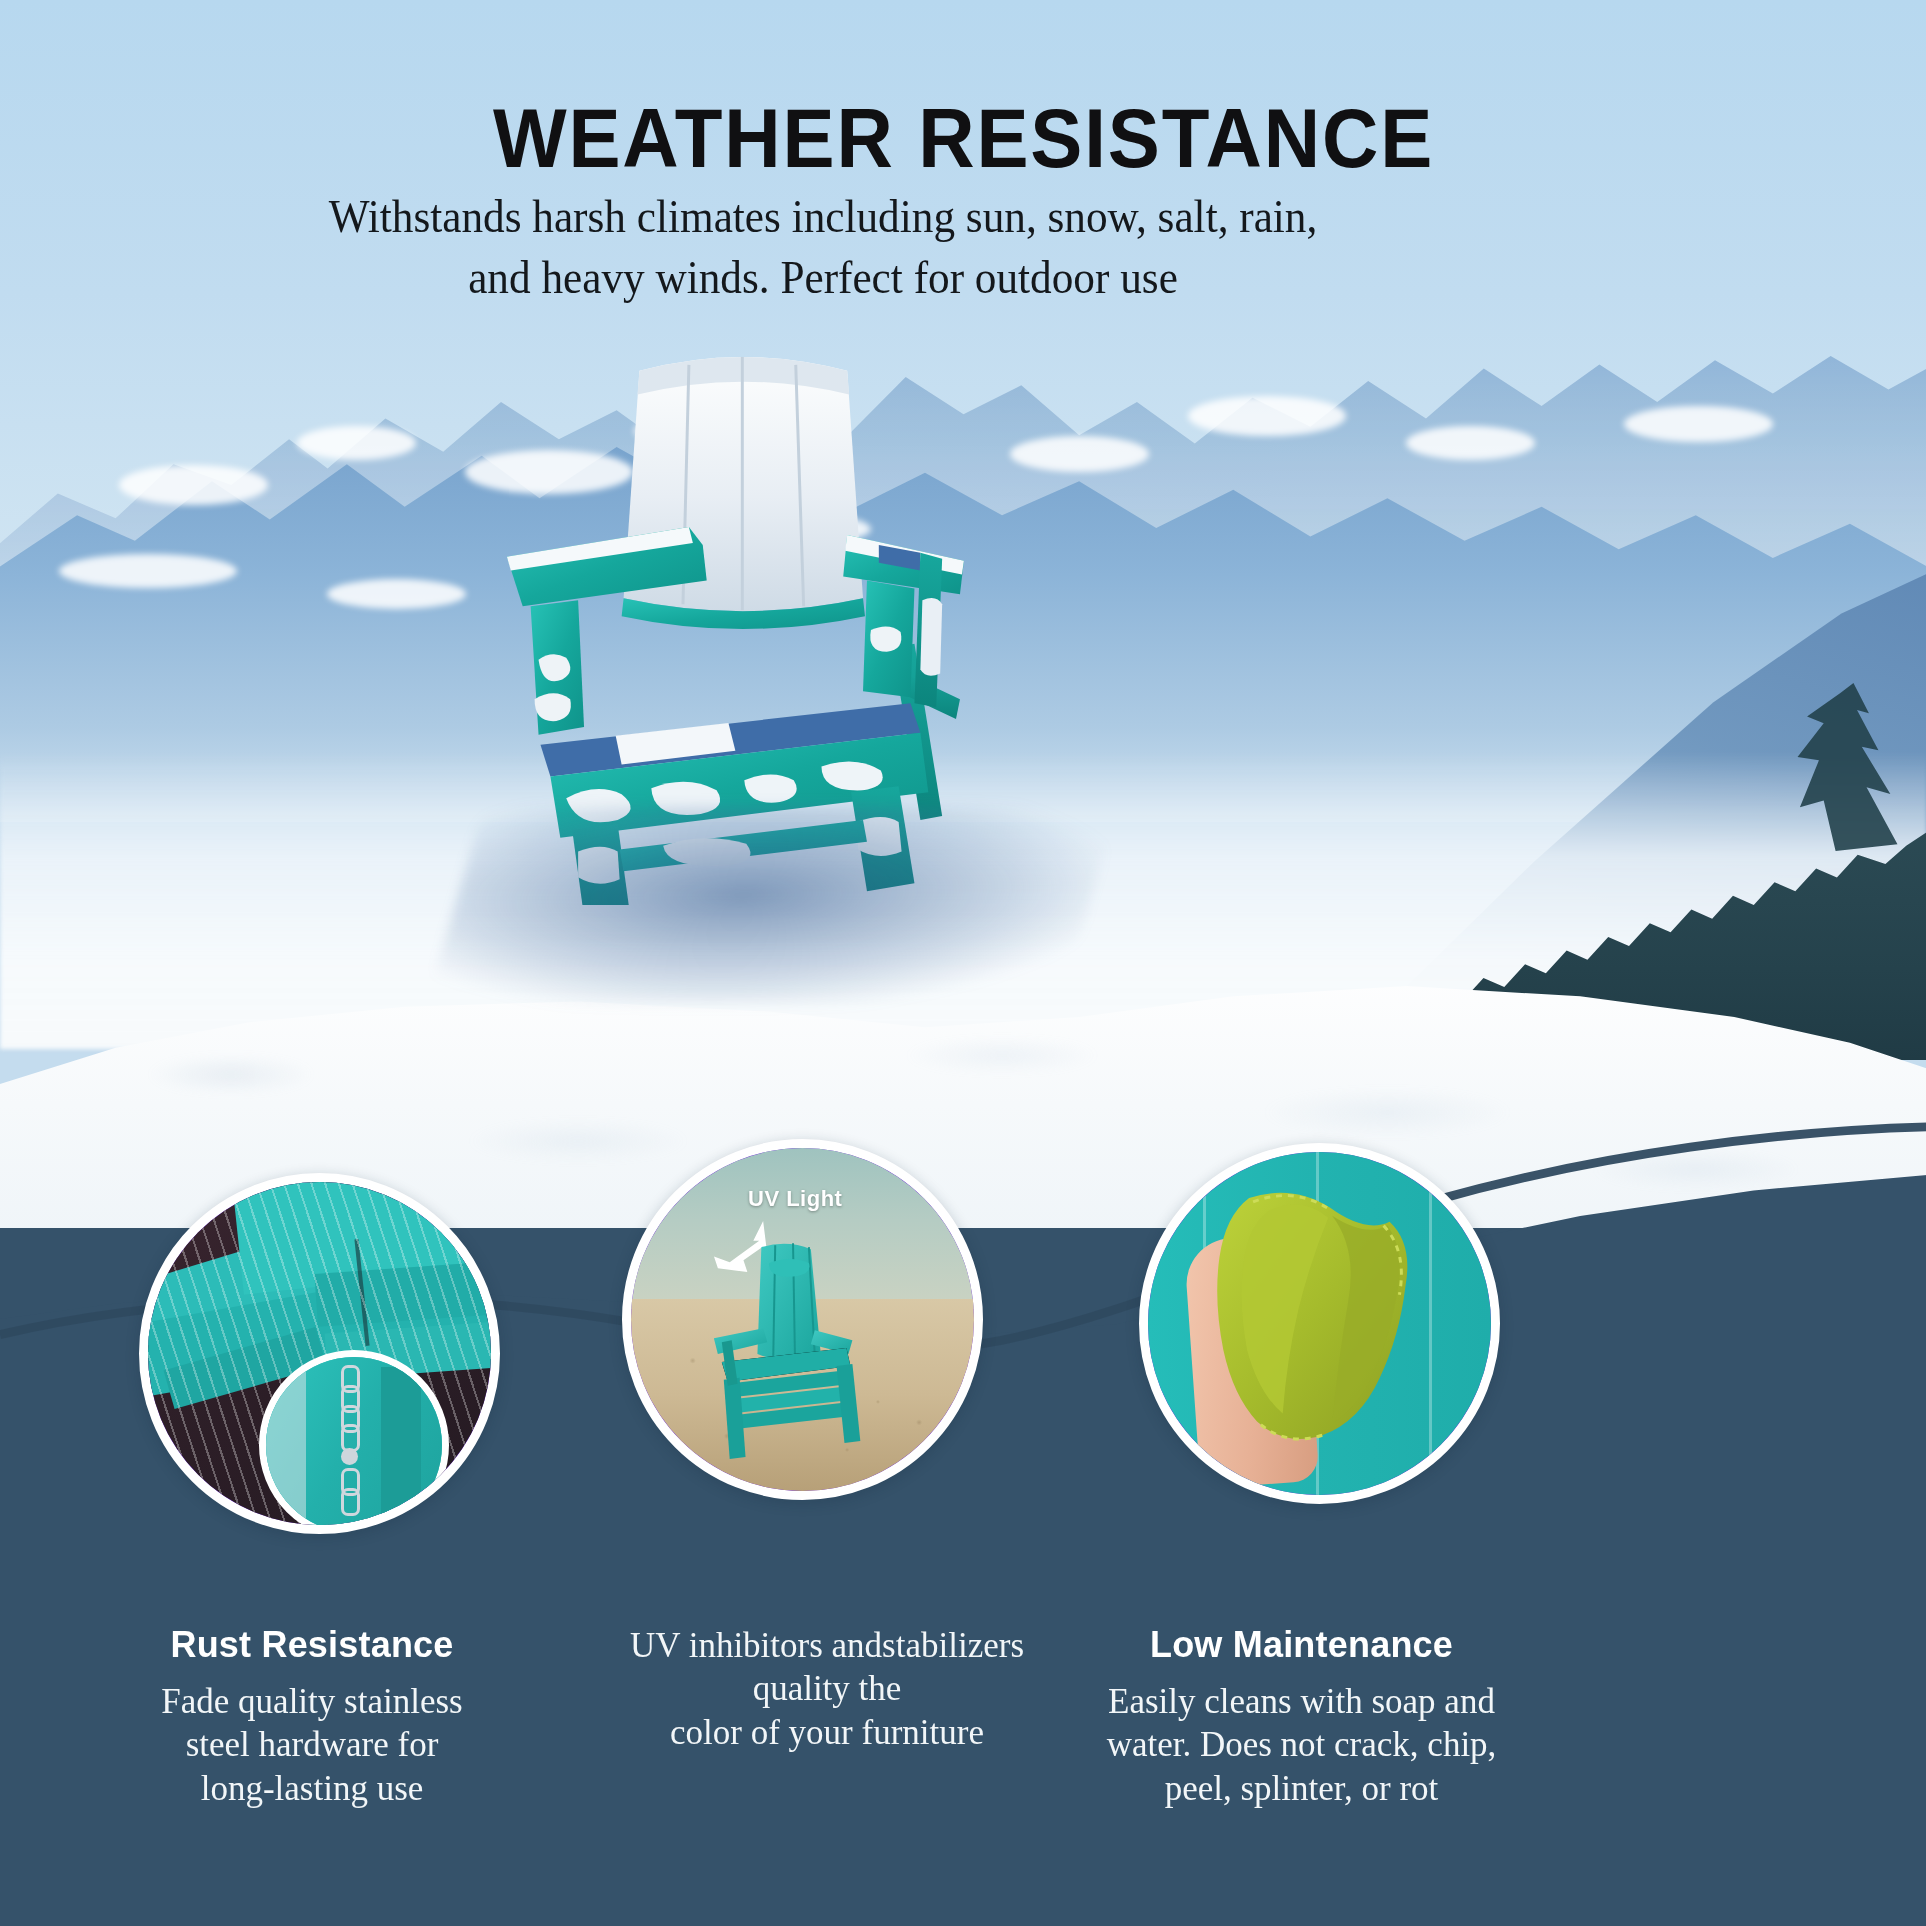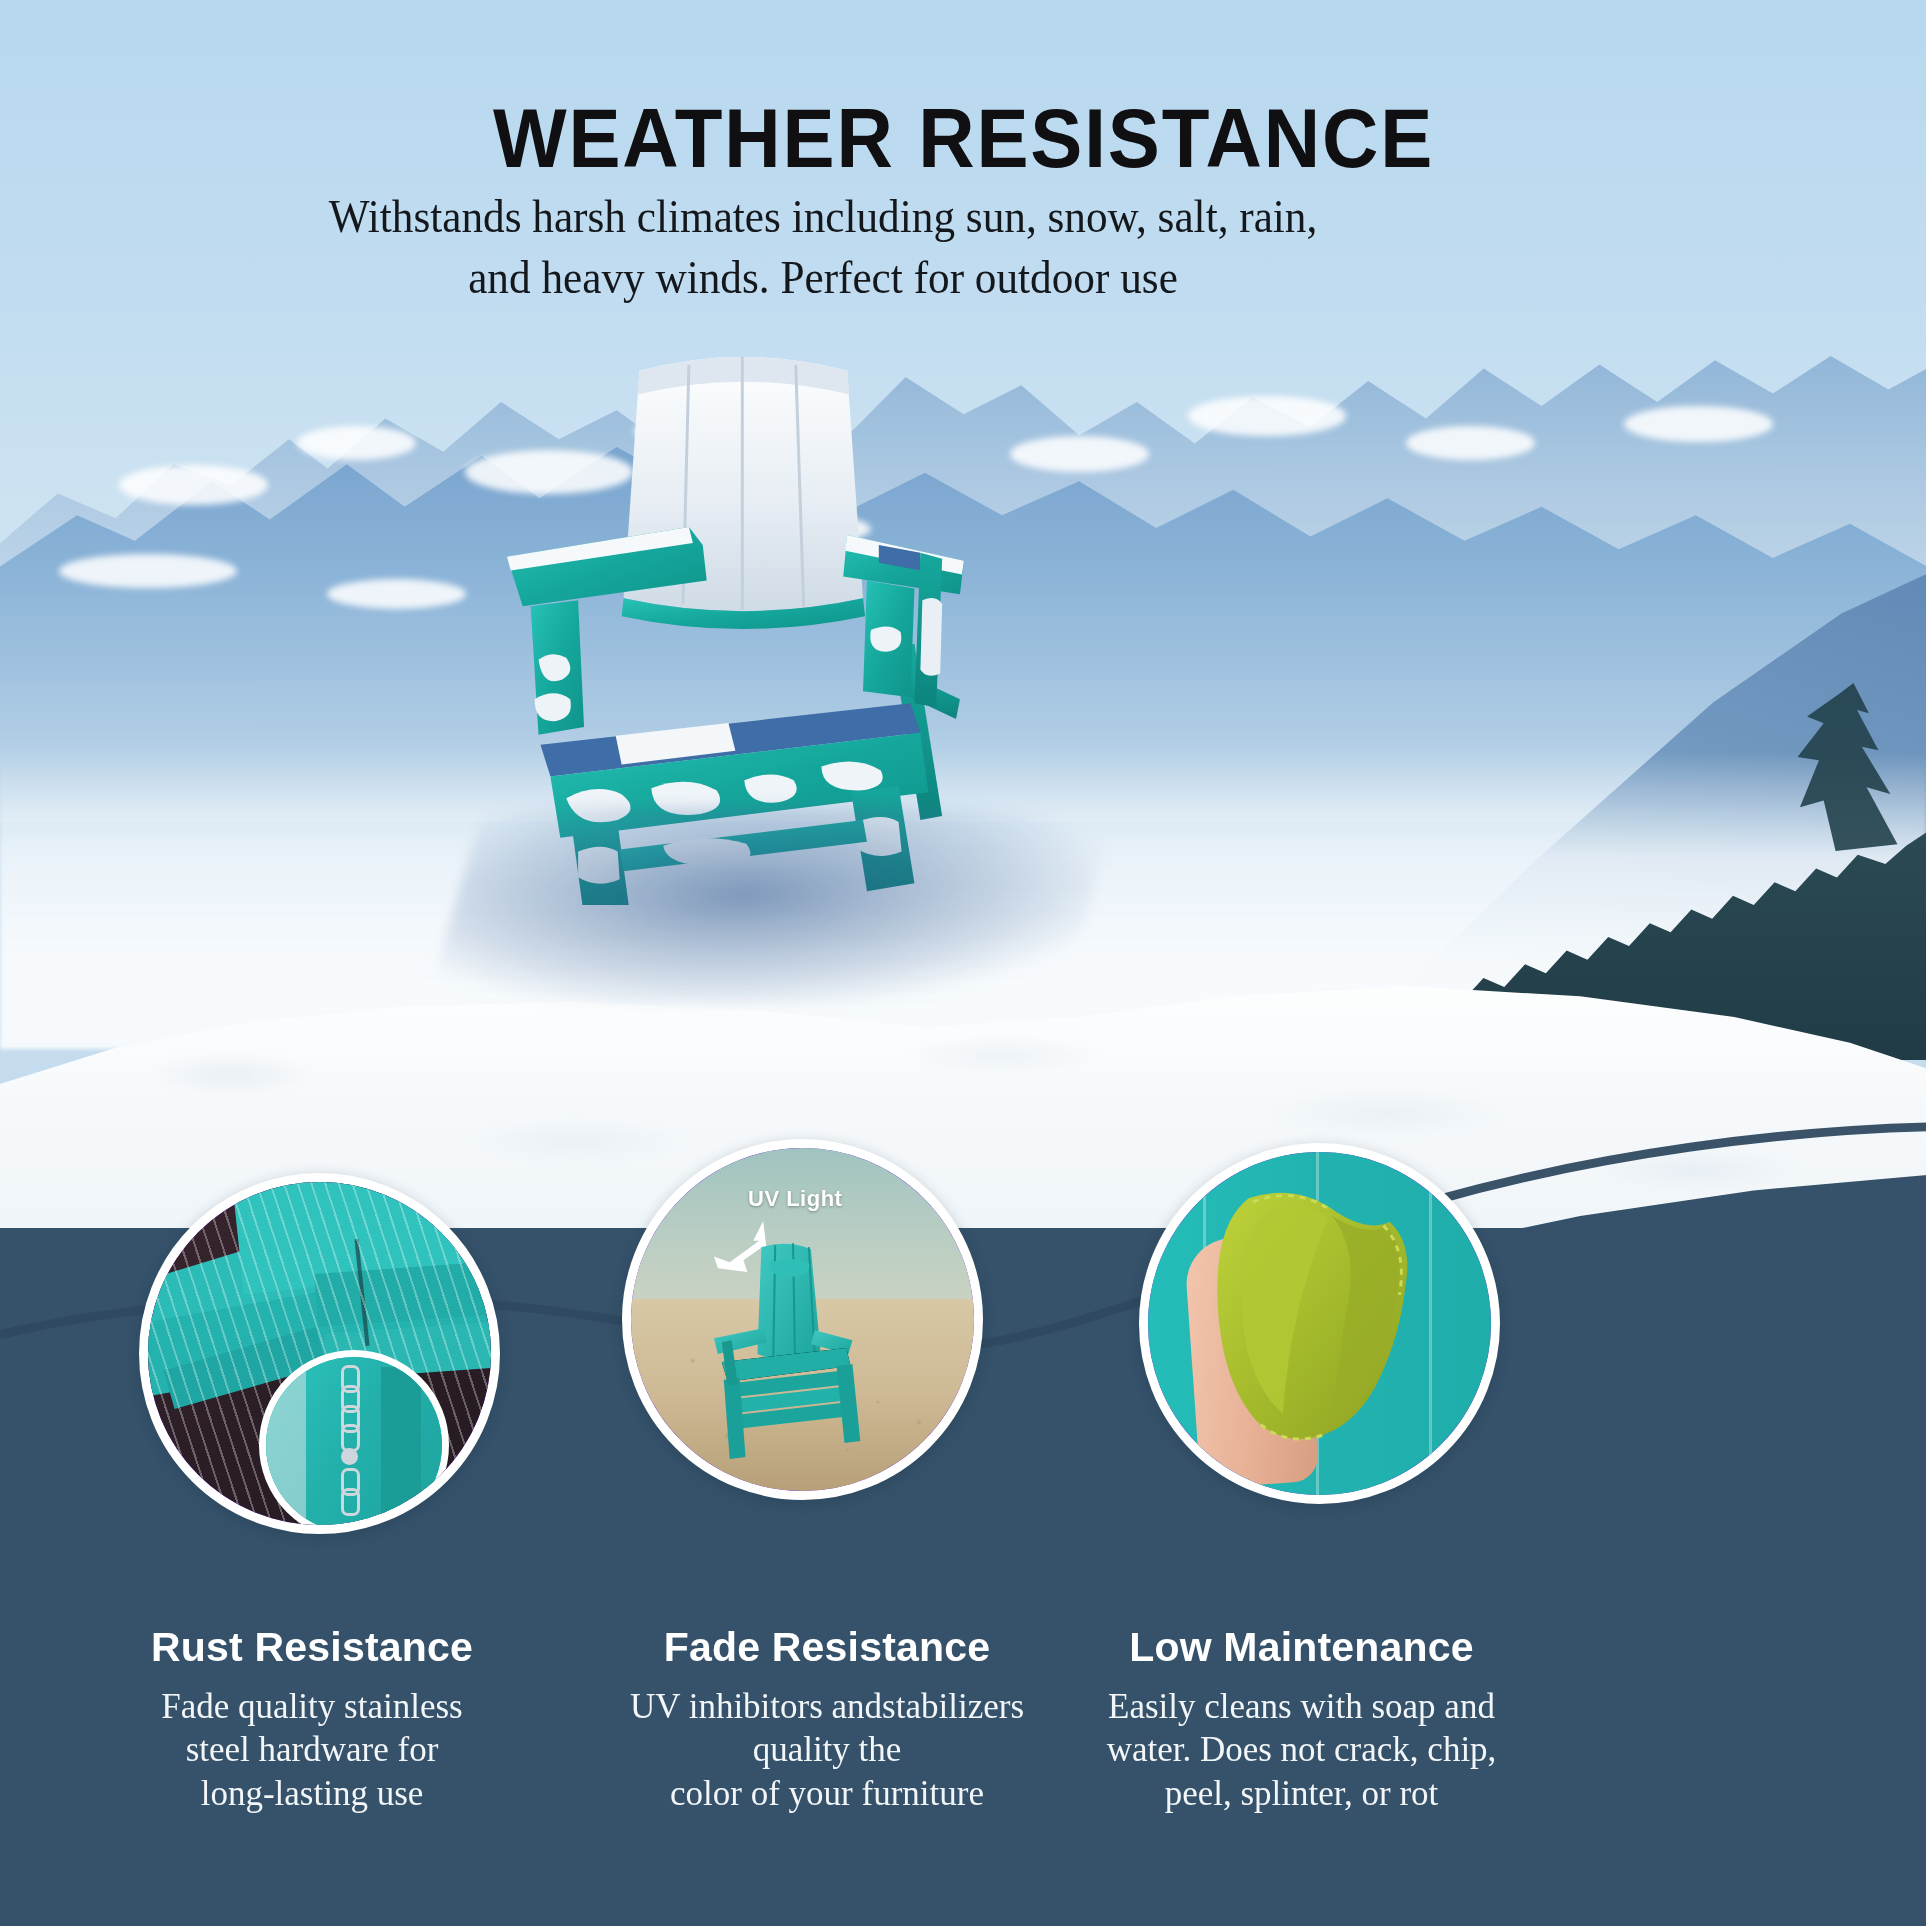--- a/index.html
+++ b/index.html
@@ -182,21 +182,21 @@
     background:linear-gradient(90deg,#25bdb9 0%,#22b3b0 48%,#1fadaa 100%);}
   .c3 .seam{position:absolute;top:0;bottom:0;width:3px;background:rgba(255,255,255,.30);}
   .c3 .hand{position:absolute;left:44px;top:85px;width:119px;height:248px;
     background:linear-gradient(100deg,#f2c6ad 0%,#e7b196 55%,#d79d80 100%);
     border-radius:46px 40px 26px 26px;transform:rotate(-4deg);}
   .c3 .cloth{position:absolute;left:6px;top:40px;width:297px;height:267px;}
 
   
   .card{position:absolute;text-align:center;width:406px;}
   .cardTitle{
-    font-family:"Liberation Sans",sans-serif;font-weight:700;font-size:41px;
+    font-family:"Liberation Sans",sans-serif;font-weight:700;font-size:36px;
     color:#ffffff;letter-spacing:0.2px;margin:0 0 14px 0;
   }
   .cardBody{
     font-family:"Liberation Serif",serif;font-size:35px;line-height:1.24;
     color:#f2f6f8;margin:0;
   }
   .card1{left:109px;top:1624px;}
   .card2{left:614px;top:1624px;width:426px;}
   .card3{left:1074px;top:1624px;width:455px;}
 </style>
@@ -419,21 +419,20 @@
   <div class="card card1">
     <p class="cardTitle">Rust Resistance</p>
     <p class="cardBody">
       <span>Fade quality stainless</span><br>
       <span>steel hardware for</span><br>
       <span>long-lasting use</span>
     </p>
   </div>
 
   <div class="card card2">
-    <p class="cardTitle">Fade Resistance</p>
     <p class="cardBody">
       <span>UV inhibitors andstabilizers</span><br>
       <span>quality the</span><br>
       <span>color of your furniture</span>
     </p>
   </div>
 
   <div class="card card3">
     <p class="cardTitle">Low Maintenance</p>
     <p class="cardBody">

